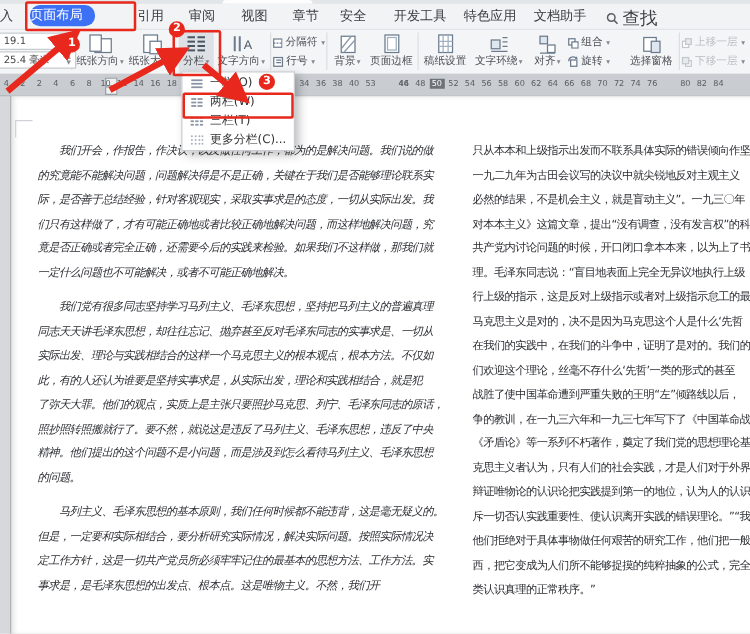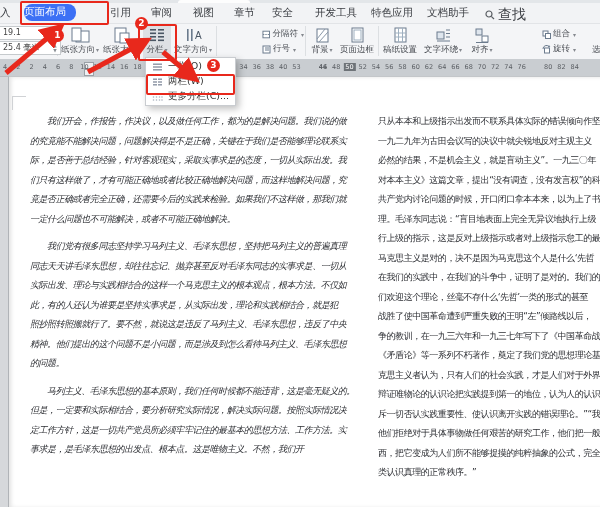--- a/index.html
+++ b/index.html
@@ -22,21 +22,21 @@
   .spin{position:absolute;left:-6px;width:57px;height:12px;background:#fff;border:1px solid #c6cacd;
     font-size:8px;color:#444;line-height:12px;padding-left:8px;}
   .spin .updown{position:absolute;right:1px;top:0;width:8px;height:12px;font-size:4.5px;color:#8a8f95;
     display:flex;flex-direction:column;align-items:center;justify-content:center;line-height:5px;}
   .bigbtn{flex:none;height:34px;display:flex;flex-direction:column;align-items:center;justify-content:flex-start;
     padding-top:2px;border-radius:2px;}
   .bigbtn .ic{height:18px;display:flex;align-items:center;}
   .bigbtn .lbl{font-size:8.5px;color:#4a4e54;white-space:nowrap;line-height:11px;}
   .bigbtn.pressed{background:#dde0e4;}
   .drop{font-size:6px;color:#85898f;margin-left:1px;}
-  .stack{flex:none;display:flex;flex-direction:column;justify-content:flex-start;gap:3px;padding-top:4px;height:31px;margin-left:44px;}
+  .stack{flex:none;display:flex;flex-direction:column;justify-content:flex-start;gap:3px;padding-top:4px;height:31px;}
   .stackrow{display:flex;align-items:center;gap:2px;font-size:8.5px;color:#4a4e54;white-space:nowrap;}
   .stack.disabled .stackrow{color:#b9bec4;}
   svg.icon{display:block;}
 
   
   .ruler{position:absolute;left:0;top:59px;width:600px;height:17px;background:#c9cdd1;border-bottom:1px solid #b7babf;}
   .rnum{position:absolute;top:4px;font-size:6.5px;color:#5a5e63;transform:translateX(-50%);}
   .rnum.hl{background:#6e7378;color:#fff;padding:0 2px;}
   .indent-mark{position:absolute;left:84px;top:3px;width:8px;height:5px;background:#eef0f2;border:1px solid #9aa0a6;}
   .indent-mark.b{top:10px;}
@@ -343,20 +343,21 @@
         <div class="line">际，是否善于总结经验，针对客观现实，采取实事求是的态度，一切从实际出发。我</div>
         <div class="line">们只有这样做了，才有可能正确地或者比较正确地解决问题，而这样地解决问题，究</div>
         <div class="line">竟是否正确或者完全正确，还需要今后的实践来检验。如果我们不这样做，那我们就</div>
         <div class="line">一定什么问题也不可能解决，或者不可能正确地解决。</div>
       </div>
       <div class="para">
         <div class="line">　　我们党有很多同志坚持学习马列主义、毛泽东思想，坚持把马列主义的普遍真理</div>
         <div class="line">同志天天讲毛泽东思想，却往往忘记、抛弃甚至反对毛泽东同志的实事求是、一切从</div>
         <div class="line">实际出发、理论与实践相结合的这样一个马克思主义的根本观点，根本方法。不仅如</div>
         <div class="line">此，有的人还认为谁要是坚持实事求是，从实际出发，理论和实践相结合，就是犯</div>
+        <div class="line">了弥天大罪。他们的观点，实质上是主张只要照抄马克思、列宁、毛泽东同志的原话，</div>
         <div class="line">照抄照转照搬就行了。要不然，就说这是违反了马列主义、毛泽东思想，违反了中央</div>
         <div class="line">精神。他们提出的这个问题不是小问题，而是涉及到怎么看待马列主义、毛泽东思想</div>
         <div class="line">的问题。</div>
       </div>
       <div class="para">
         <div class="line">　　马列主义、毛泽东思想的基本原则，我们任何时候都不能违背，这是毫无疑义的。</div>
         <div class="line">但是，一定要和实际相结合，要分析研究实际情况，解决实际问题。按照实际情况决</div>
         <div class="line">定工作方针，这是一切共产党员所必须牢牢记住的最基本的思想方法、工作方法。实</div>
         <div class="line">事求是，是毛泽东思想的出发点、根本点。这是唯物主义。不然，我们开</div>
       </div>
@@ -402,20 +403,36 @@
             <rect x="1" y="7.1" width="4" height="1.4"></rect>
             <rect x="6" y="1.5" width="4" height="1.4"></rect>
             <rect x="6" y="4.3" width="4" height="1.4"></rect>
             <rect x="6" y="7.1" width="4" height="1.4"></rect>
           </g>
         </svg>
       <span>两栏(W)</span>
     </div>
     <div class="mitem">
       <svg class="icon" width="11" height="10" viewBox="0 0 11 10">
+          <g fill="#8a93a3">
+            <rect x="0.5" y="1.5" width="2.6" height="1.4"></rect>
+            <rect x="0.5" y="4.3" width="2.6" height="1.4"></rect>
+            <rect x="0.5" y="7.1" width="2.6" height="1.4"></rect>
+            <rect x="4.2" y="1.5" width="2.6" height="1.4"></rect>
+            <rect x="4.2" y="4.3" width="2.6" height="1.4"></rect>
+            <rect x="4.2" y="7.1" width="2.6" height="1.4"></rect>
+            <rect x="7.9" y="1.5" width="2.6" height="1.4"></rect>
+            <rect x="7.9" y="4.3" width="2.6" height="1.4"></rect>
+            <rect x="7.9" y="7.1" width="2.6" height="1.4"></rect>
+          </g>
+        </svg>
+      <span>三栏(T)</span>
+    </div>
+    <div class="mitem">
+      <svg class="icon" width="11" height="10" viewBox="0 0 11 10">
           <g fill="#aab2bf">
             <circle cx="1.5" cy="2" r="0.8"></circle>
             <circle cx="4.5" cy="2" r="0.8"></circle>
             <circle cx="7.5" cy="2" r="0.8"></circle>
             <circle cx="10" cy="2" r="0.8"></circle>
             <circle cx="1.5" cy="5" r="0.8"></circle>
             <circle cx="4.5" cy="5" r="0.8"></circle>
             <circle cx="7.5" cy="5" r="0.8"></circle>
             <circle cx="10" cy="5" r="0.8"></circle>
             <circle cx="1.5" cy="8" r="0.8"></circle>

